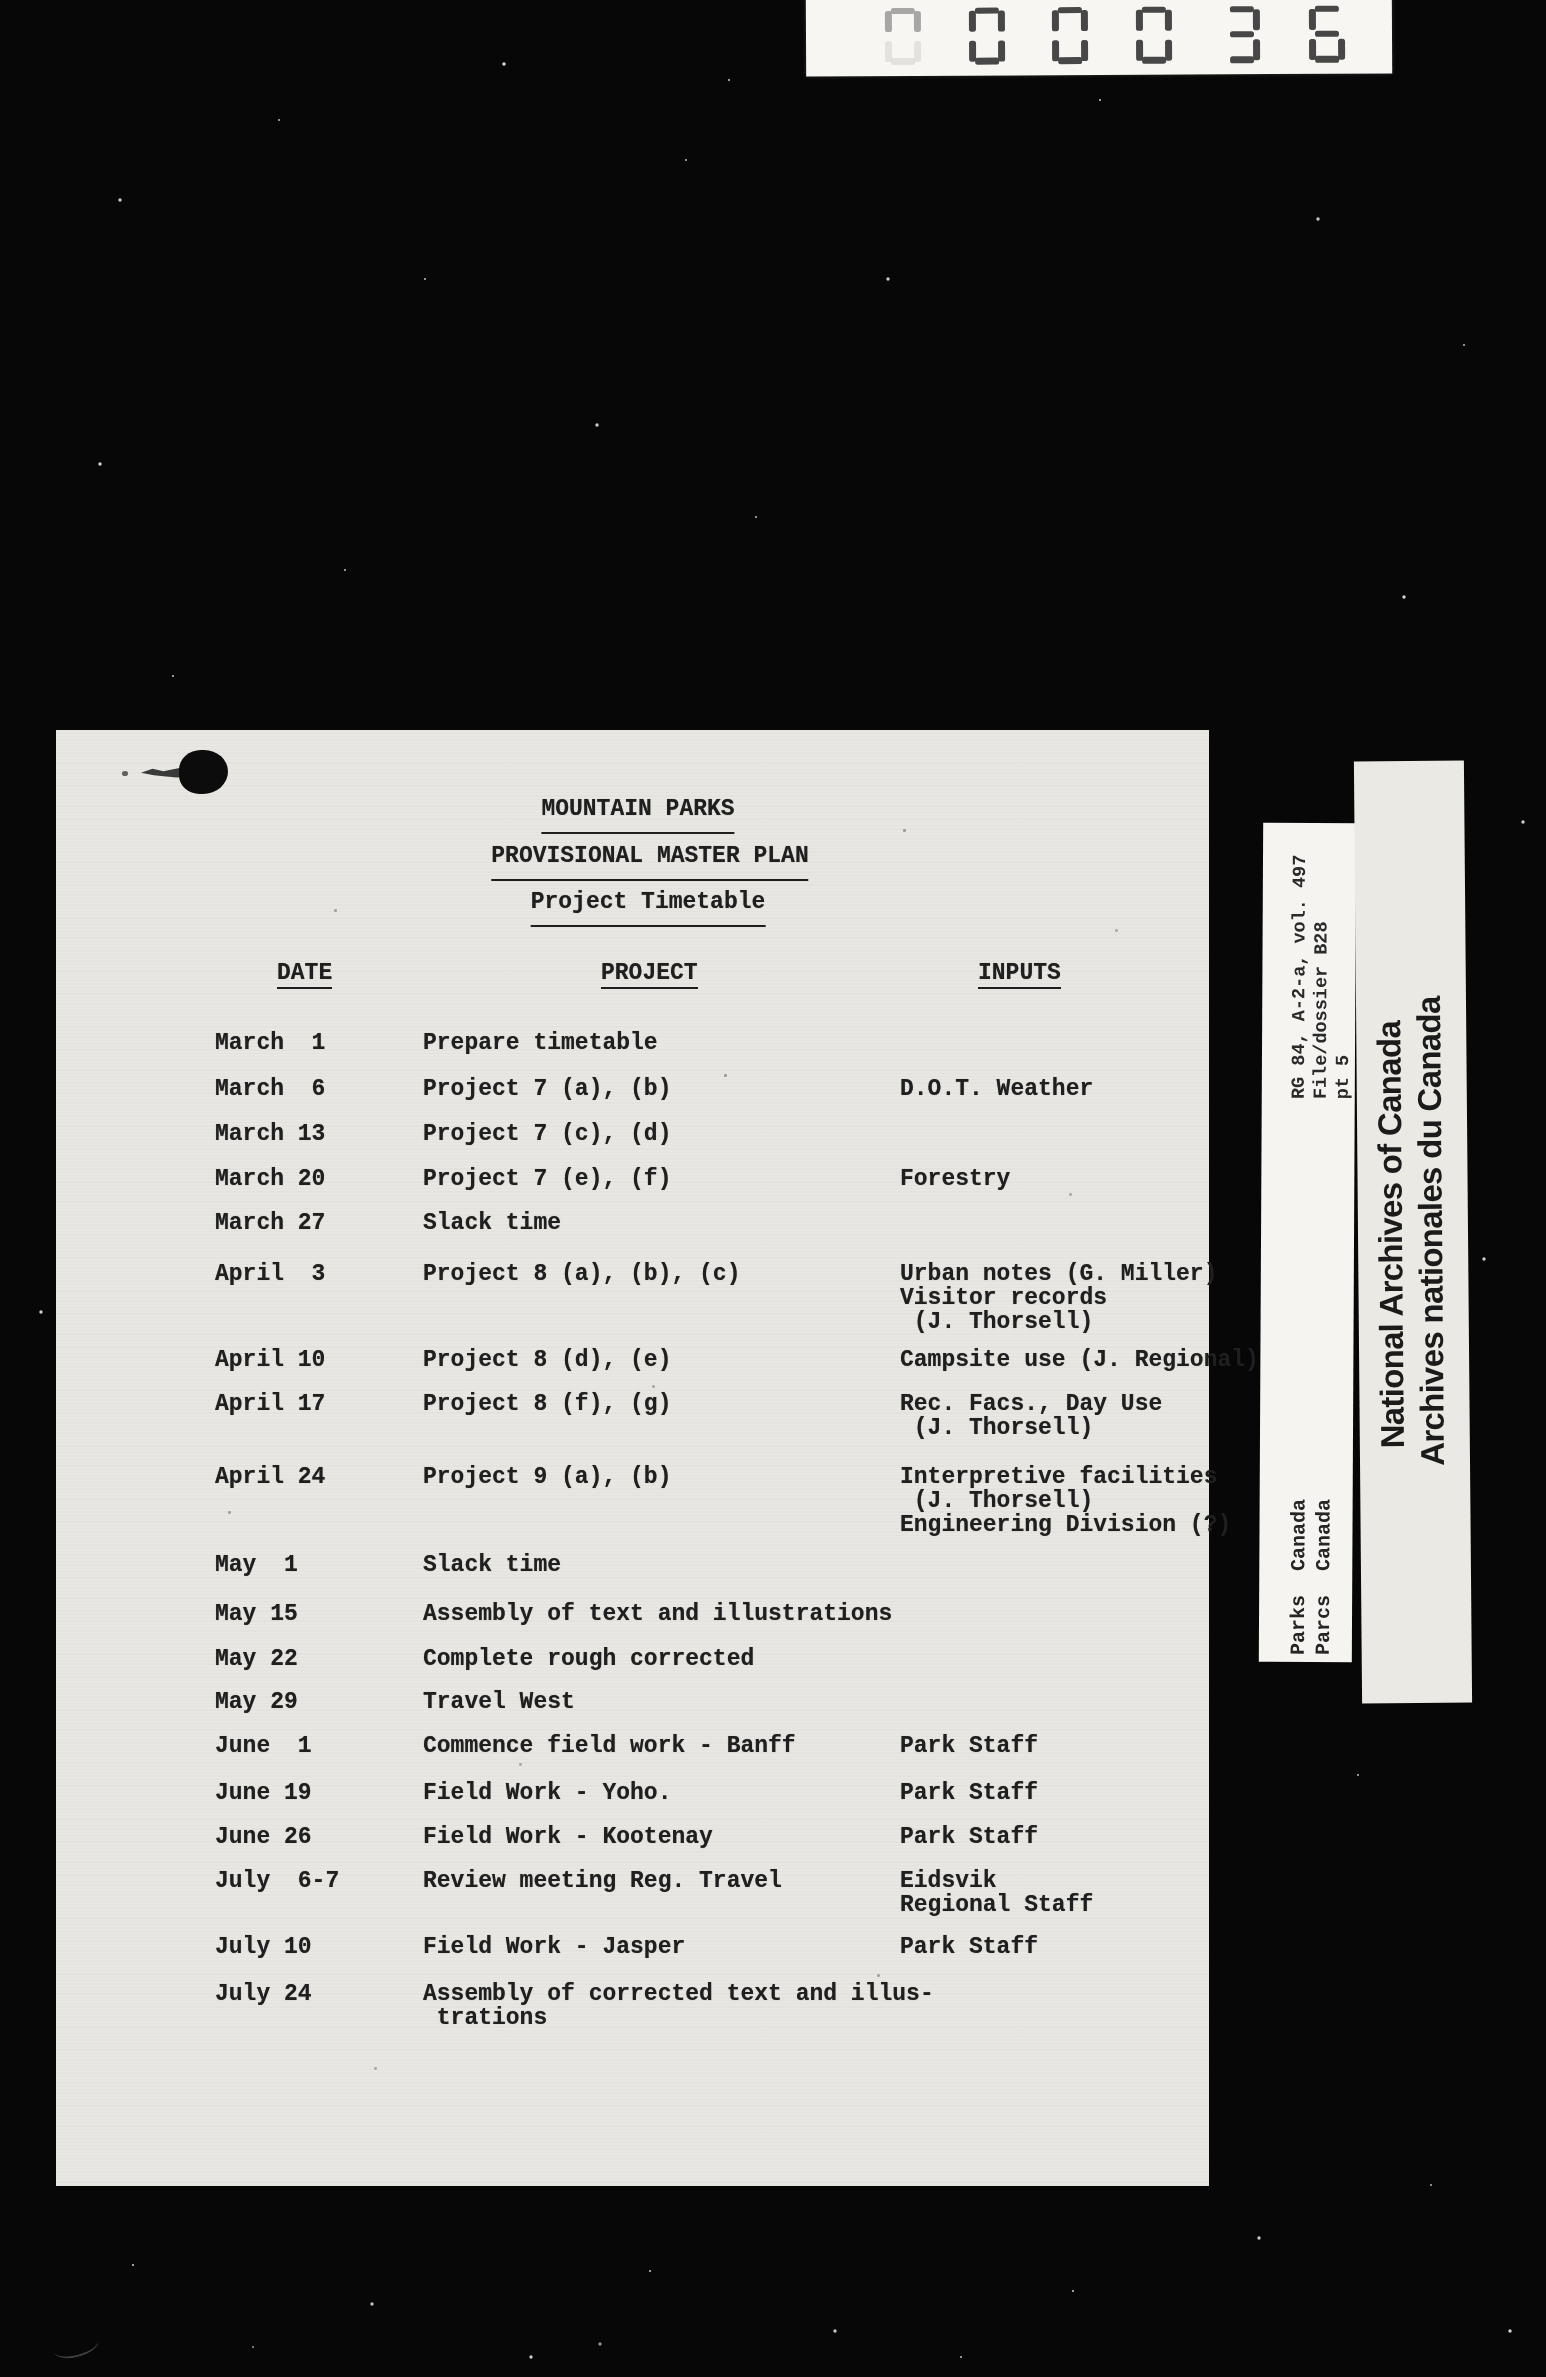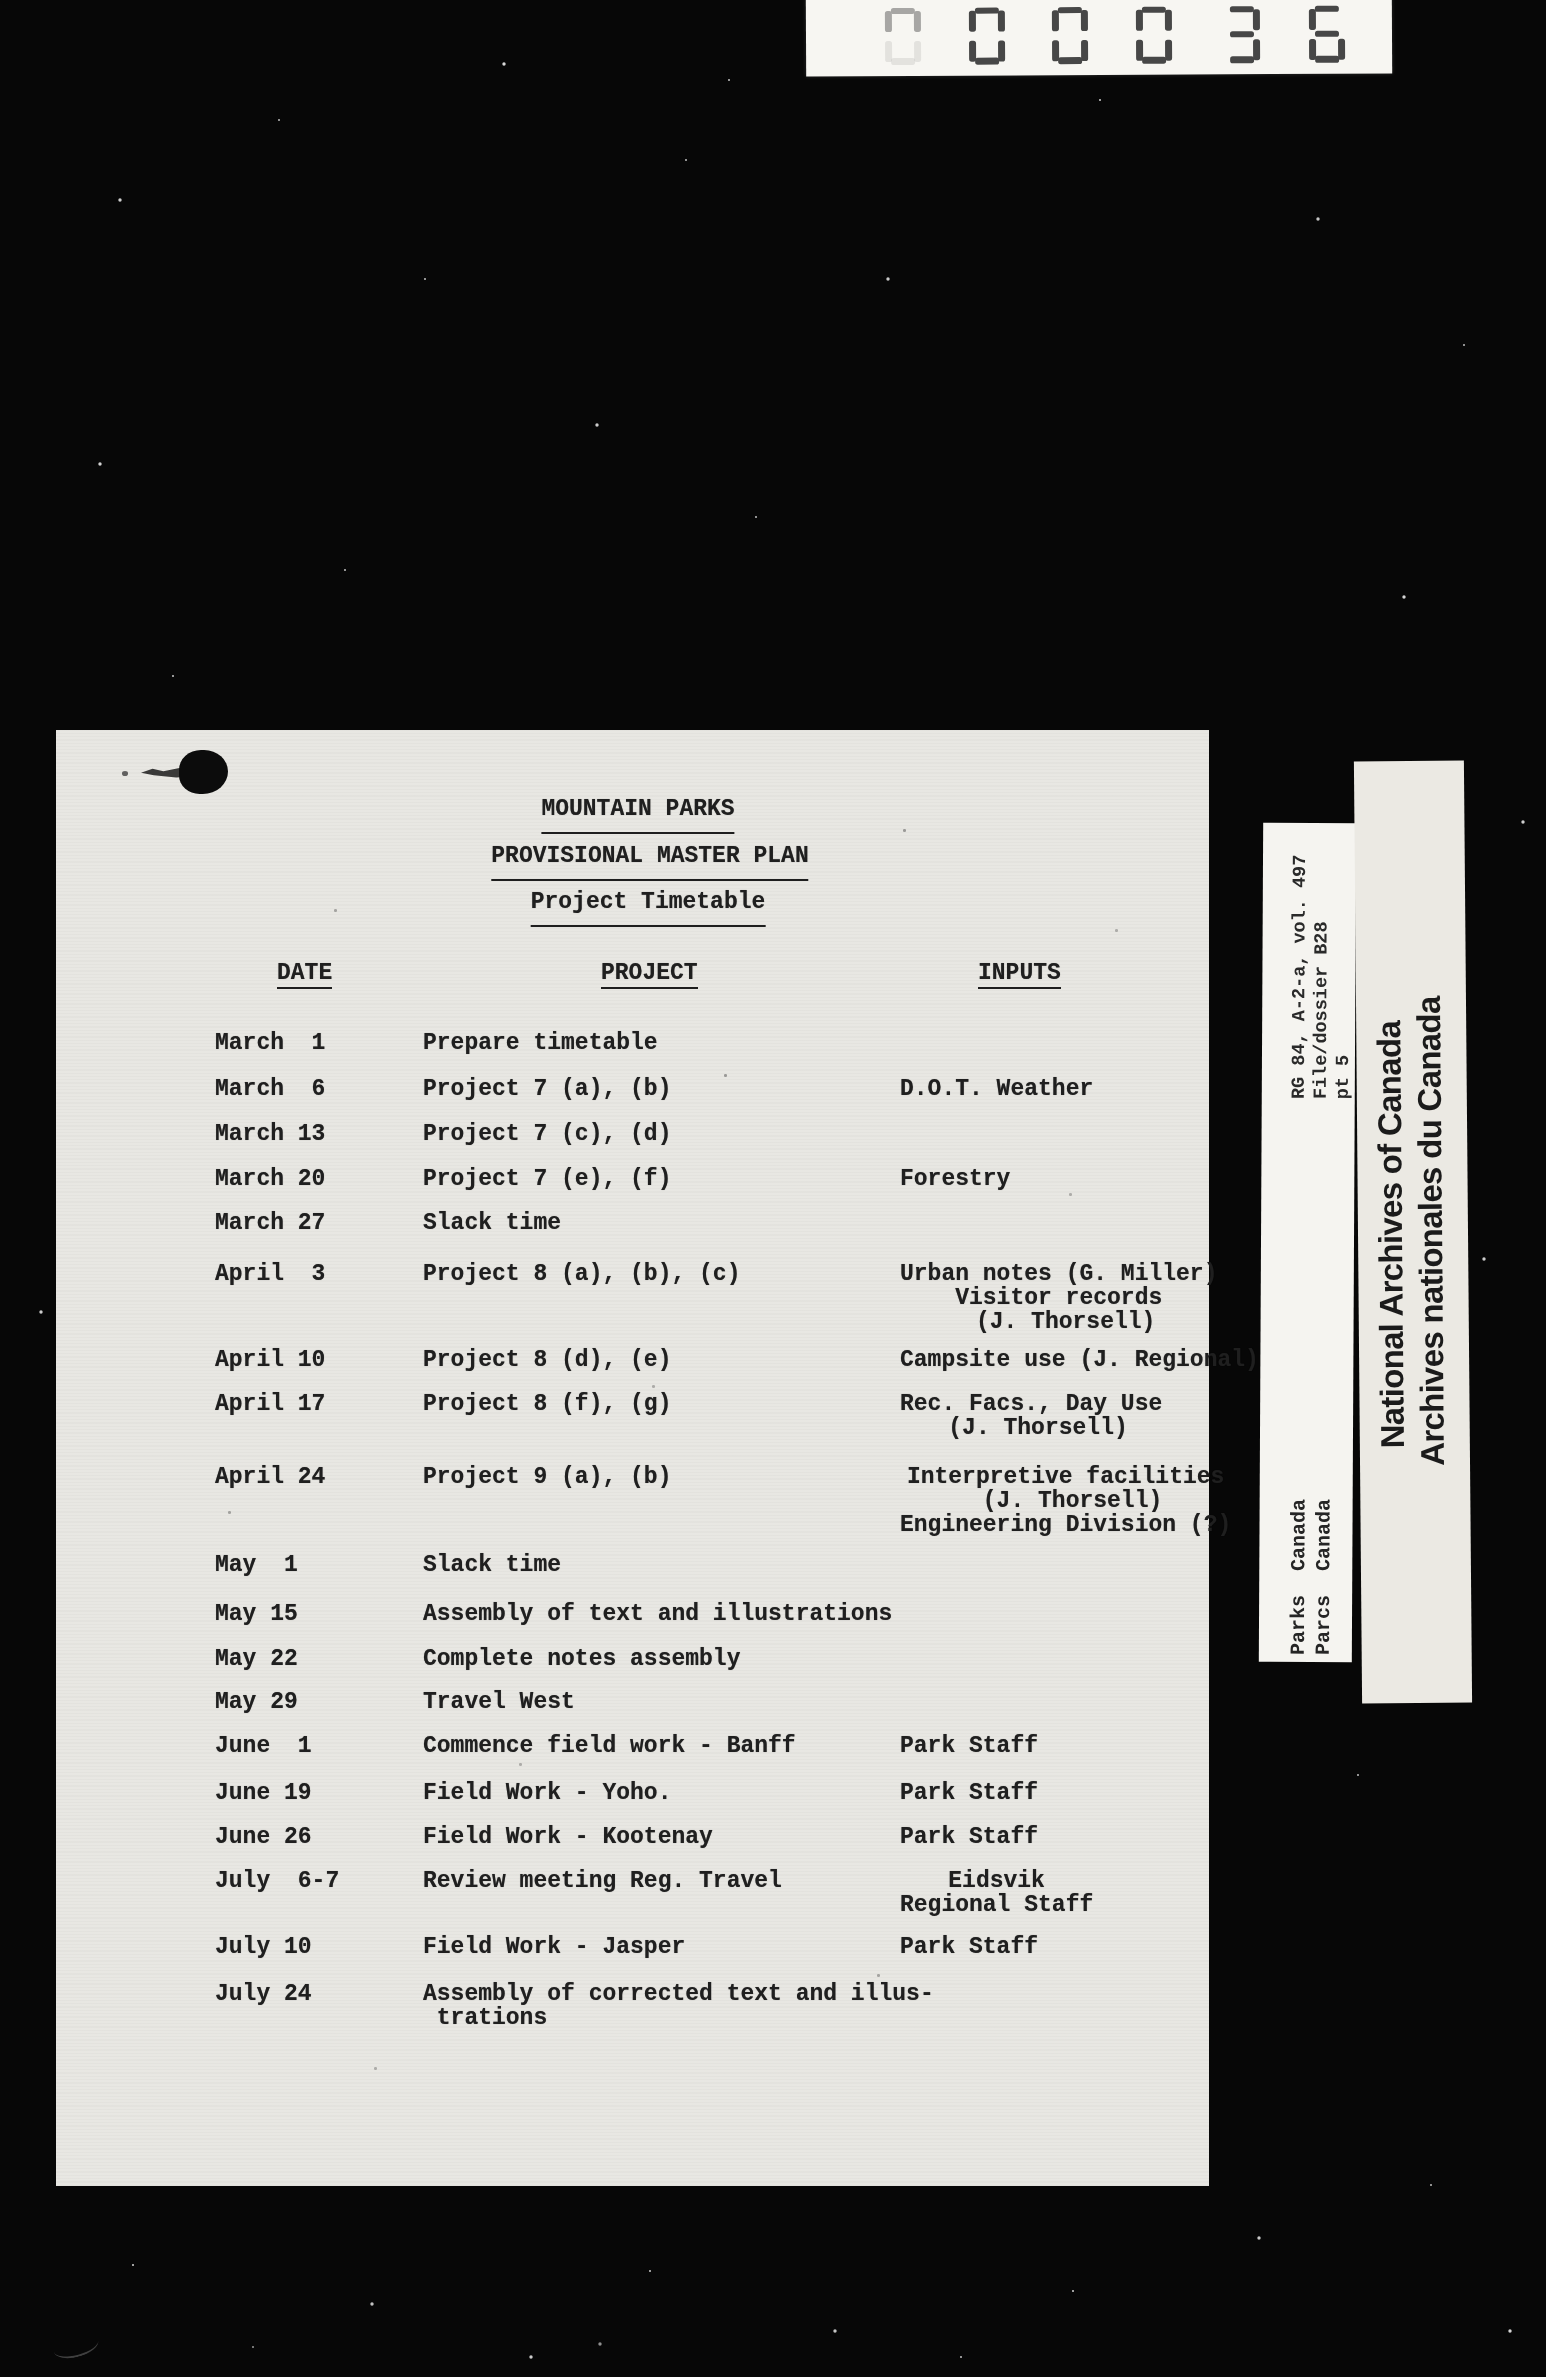--- a/index.html
+++ b/index.html
@@ -66,21 +66,21 @@
   }
   .ink-dot{position:absolute;left:66px;top:41px;width:6px;height:4.6px;background:#2a2a2a;border-radius:50%;opacity:.7;filter:blur(0.7px);}
   .doc-text{font-family:"Liberation Mono", monospace;font-size:23px;font-weight:700;color:#1f1f1f;
     text-shadow:0 0 0.7px rgba(30,30,30,.55);}
   .title{position:absolute;transform:translateX(-50%);padding-bottom:10px;border-bottom:2.6px solid #1e1e1e;white-space:pre;}
   .col-head{position:absolute;padding-bottom:1.3px;border-bottom:2.6px solid #1e1e1e;white-space:pre;}
   .row{position:absolute;left:0;width:100%;height:26.5px;}
   .cell{position:absolute;white-space:pre;line-height:24px;}
   .c-date{left:159px;}
   .c-proj{left:367px;}
-  .c-inp{left:844px;text-align:center;}
+  .c-inp{left:844px;}
   
   .rg-strip{position:absolute;left:1261px;top:823px;width:93px;height:839px;background:#f5f4f0;transform:rotate(0.3deg);}
   .rot{transform:rotate(-90deg);transform-origin:0 0;position:absolute;white-space:pre;}
   .rg-text{left:26.5px;top:276px;width:258px;font-family:"Liberation Mono", monospace;
     font-size:18.5px;font-weight:700;line-height:22px;color:#2a2a2a;}
   .agency-text{left:28px;top:832px;width:172px;font-family:"Liberation Mono", monospace;
     font-size:20px;font-weight:700;line-height:24.5px;color:#252525;}
   
   .na-strip{position:absolute;left:1358px;top:761px;width:110px;height:942px;background:#ebe9e3;transform:rotate(-0.5deg);}
   .na-text{left:13.2px;top:705px;width:463px;text-align:center;
@@ -216,21 +216,21 @@
     <span class="doc-text cell c-proj">Slack time</span>
     <span class="doc-text cell c-inp"></span>
   </div>
   <div class="row" style="top:872px">
     <span class="doc-text cell c-date">May 15</span>
     <span class="doc-text cell c-proj">Assembly of text and illustrations</span>
     <span class="doc-text cell c-inp"></span>
   </div>
   <div class="row" style="top:917px">
     <span class="doc-text cell c-date">May 22</span>
-    <span class="doc-text cell c-proj">Complete notes assembly</span>
+    <span class="doc-text cell c-proj">Complete rough corrected</span>
     <span class="doc-text cell c-inp"></span>
   </div>
   <div class="row" style="top:960px">
     <span class="doc-text cell c-date">May 29</span>
     <span class="doc-text cell c-proj">Travel West</span>
     <span class="doc-text cell c-inp"></span>
   </div>
   <div class="row" style="top:1004px">
     <span class="doc-text cell c-date">June  1</span>
     <span class="doc-text cell c-proj">Commence field work - Banff</span>

